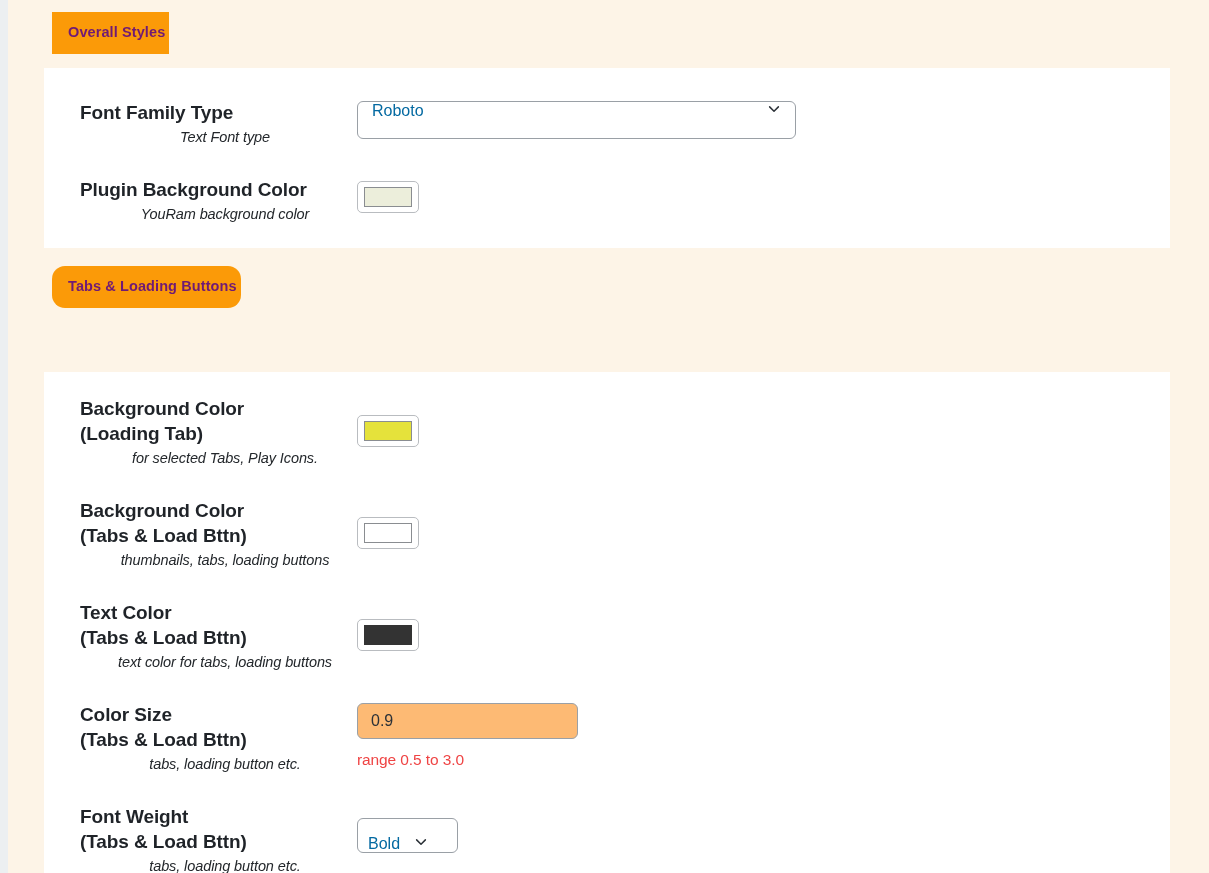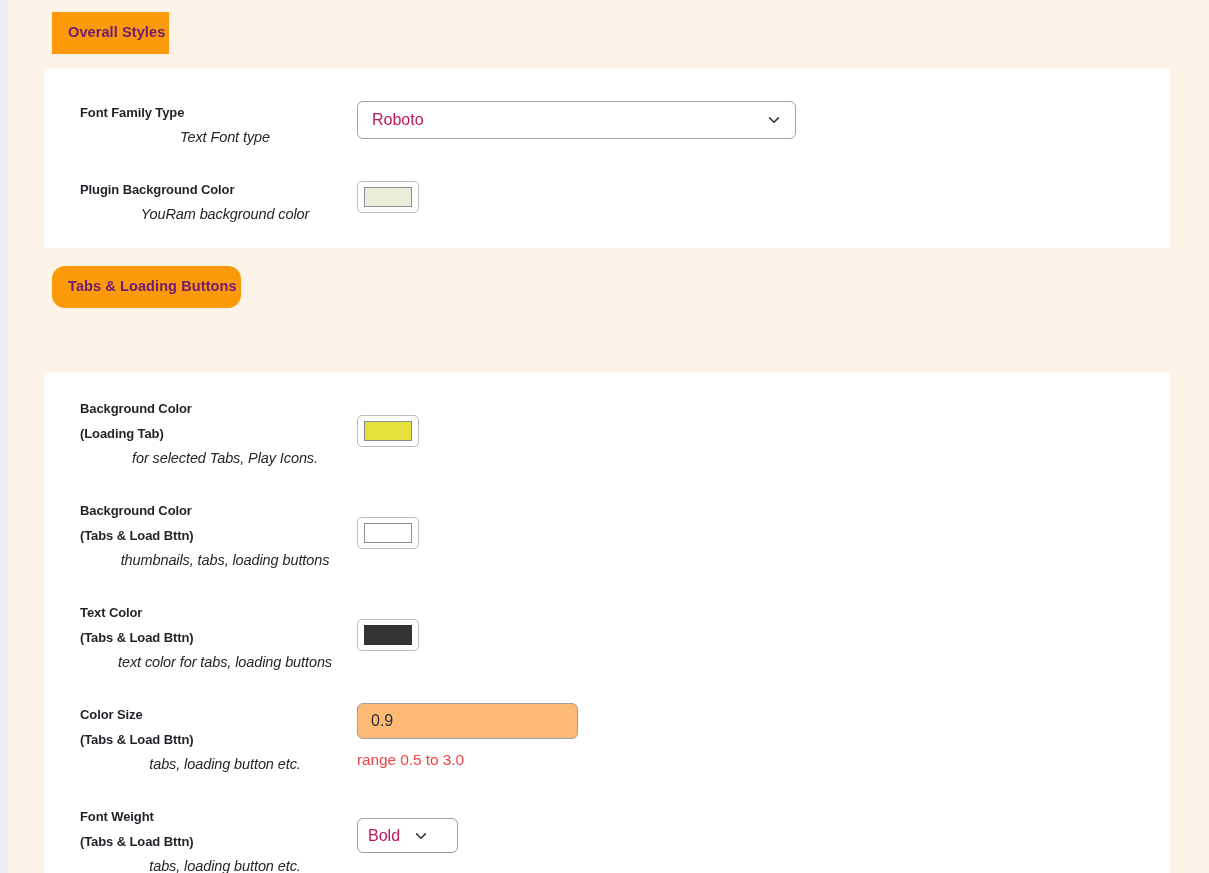--- a/index.html
+++ b/index.html
@@ -52,21 +52,21 @@
     left: 0;
     width: 100%;
   }
   .label-block {
     position: absolute;
     left: 36px;
     top: 0;
     width: 290px;
   }
   .label-main {
-    font-size: 13px;
+    font-size: 19px;
     font-weight: bold;
     color: #1f2328;
     line-height: 25px;
     letter-spacing: -0.1px;
   }
   .label-sub {
     font-size: 14.5px;
     font-style: italic;
     color: #23272b;
     line-height: 22px;
@@ -81,29 +81,29 @@
     top: 0;
   }
 
   
   .select {
     position: relative;
     background: #ffffff;
     border: 1px solid #9aa0a6;
     border-radius: 6px;
     font-size: 16px;
-    color: #be185d;
+    color: #0369a1;
     display: flex;
-    align-items: center;
+    align-items: flex-start;
     padding: 0 14px;
     cursor: pointer;
     user-select: none;
   }
   .select.wide { width: 439px; height: 38px; }
-  .select.narrow { width: 101px; height: 35px; padding: 4px 10px; }
+  .select.narrow { width: 101px; height: 35px; padding: 16px 10px; }
   .select .sel-value { flex: 0 0 auto; }
   .select .chev {
     margin-left: auto;
     width: 14px;
     height: 14px;
     display: block;
   }
   .select.narrow .chev { margin-left: 14px; }
 
   

